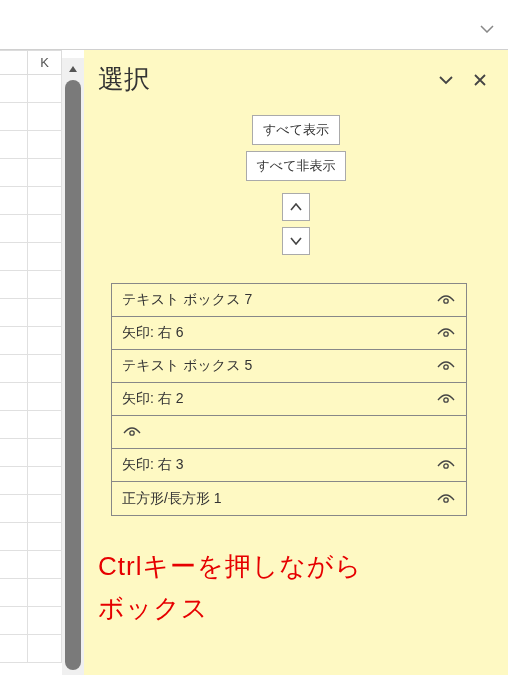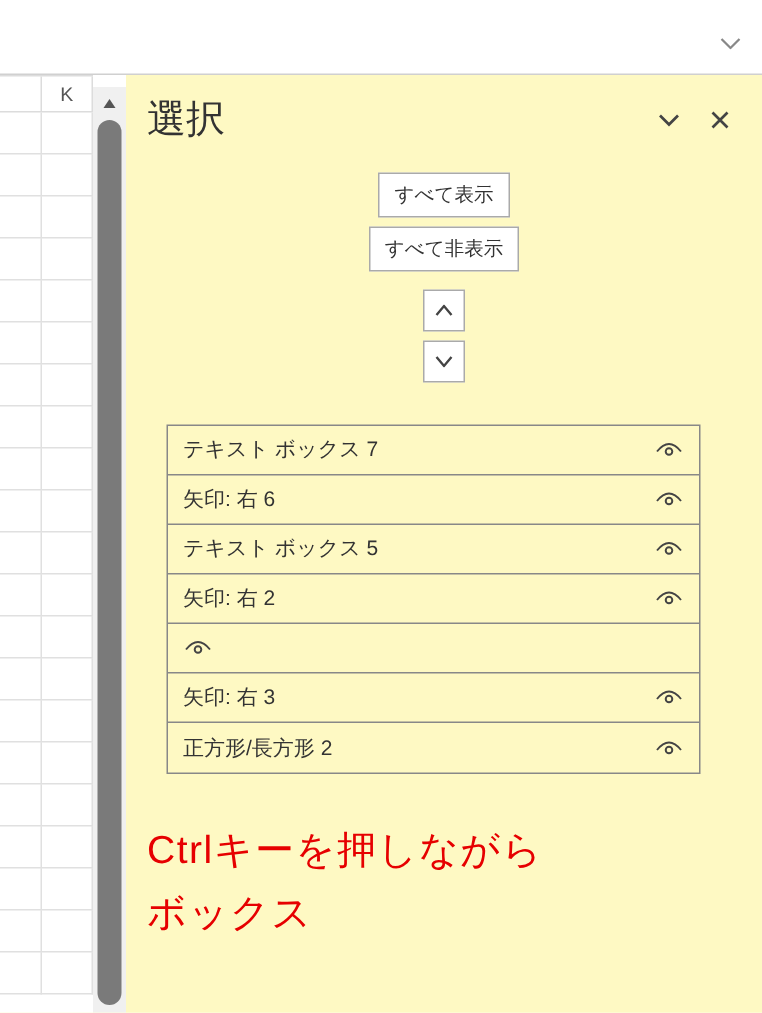--- a/index.html
+++ b/index.html
@@ -393,21 +393,21 @@
     <div class="obj-row">
       <span class="obj-label">矢印: 右 3</span>
       <span class="vis-icon">
         <svg width="18" height="12" viewBox="0 0 18 12">
             <path d="M1 7 Q9 -3 17 7" fill="none" stroke="#444" stroke-width="1.3"></path>
             <circle cx="9" cy="7" r="2.2" fill="none" stroke="#444" stroke-width="1.3"></circle>
           </svg>
       </span>
     </div>
     <div class="obj-row">
-      <span class="obj-label">正方形/長方形 2</span>
+      <span class="obj-label">正方形/長方形 1</span>
       <span class="vis-icon">
         <svg width="18" height="12" viewBox="0 0 18 12">
             <path d="M1 7 Q9 -3 17 7" fill="none" stroke="#444" stroke-width="1.3"></path>
             <circle cx="9" cy="7" r="2.2" fill="none" stroke="#444" stroke-width="1.3"></circle>
           </svg>
       </span>
     </div>
   </div>
 
   <div class="annotation">

